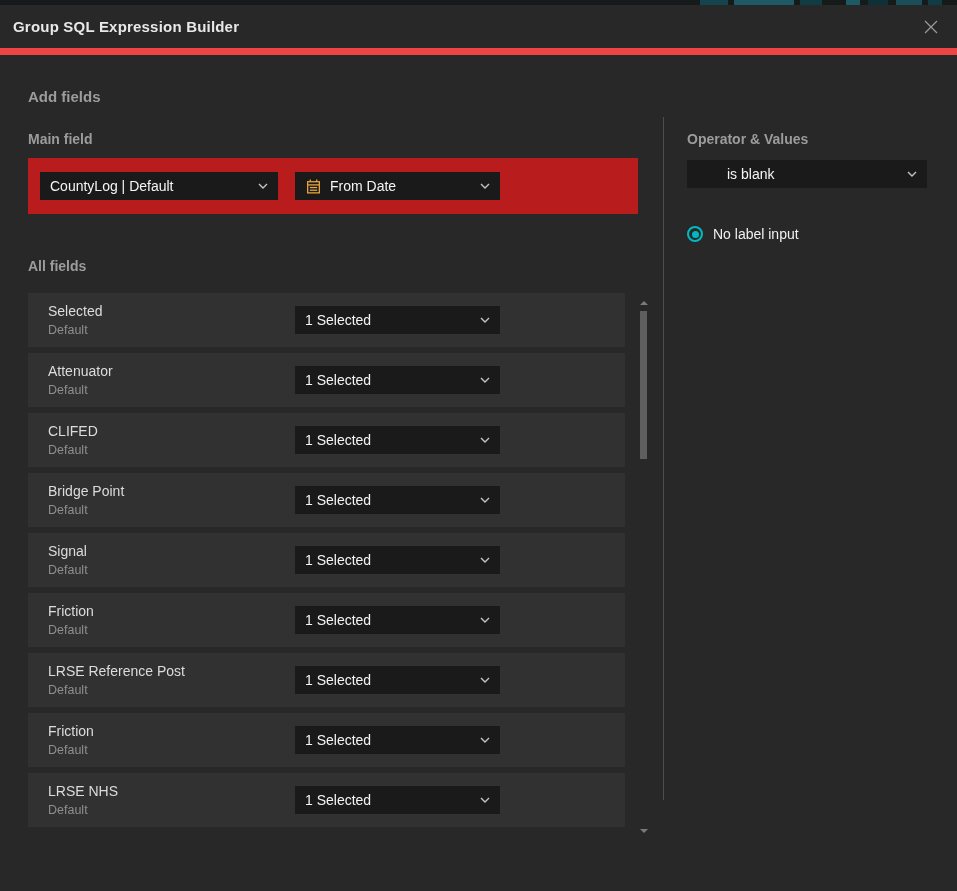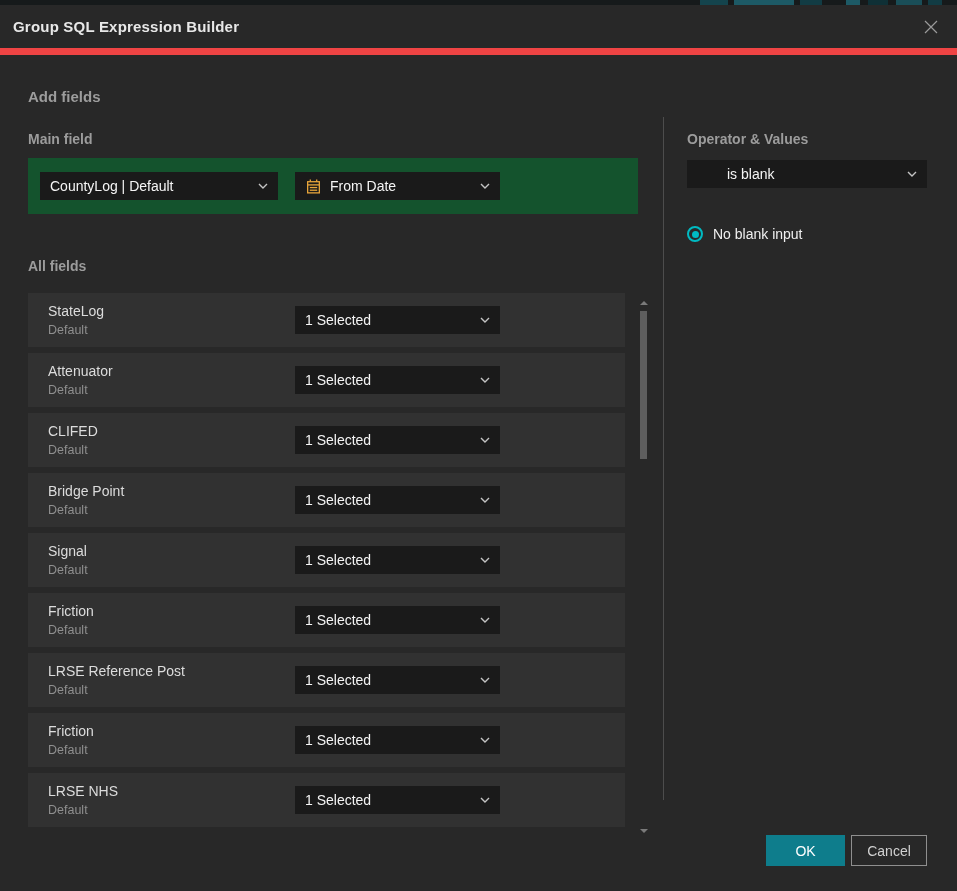--- a/index.html
+++ b/index.html
@@ -40,21 +40,21 @@
     cursor:pointer;background:none;border:none;padding:0;
   }
   .modal-body{position:relative;flex:1;}
 
   .left-col{position:absolute;left:28px;top:0;width:612px;}
   .section-heading{font-size:15px;font-weight:700;color:#9c9c9c;}
   .add-fields{margin-top:33px;}
   .sub-heading{font-size:14px;font-weight:700;color:#9c9c9c;}
   .main-field-label{margin-top:26px;}
   .main-field-panel{
-    margin-top:11px;width:610px;height:56px;background:#14532d;
+    margin-top:11px;width:610px;height:56px;background:#b91c1c;
     display:flex;align-items:center;padding-left:12px;gap:17px;
   }
   .dd{
     height:28px;background:#1a1a1a;color:#f5f5f5;font-size:14px;
     display:flex;align-items:center;padding:0 10px;cursor:pointer;border:none;
   }
   .dd .dd-label{flex:1;white-space:nowrap;overflow:hidden;}
   .dd svg.chev{flex:0 0 auto;margin-left:8px;}
   .dd-layer{width:238px;}
   .dd-field{width:205px;gap:8px;}
@@ -159,21 +159,21 @@
           </span>
         </div>
       </div>
 
       <div class="sub-heading all-fields-label">All fields</div>
 
       <div class="list-wrap">
         <div id="rows-container">
   <div class="field-row">
     <div class="row-text">
-      <div class="row-name">StateLog</div>
+      <div class="row-name">Selected</div>
       <div class="row-sub">Default</div>
     </div>
     <div class="dd row-dd">
       <span class="dd-label">1 Selected</span>
       <span style="display:flex;">
         <svg class="chev" width="10" height="6" viewBox="0 0 10 6">
                     <path d="M1 1 L5 5 L9 1" stroke="#c4c4c4" stroke-width="1.4" fill="none"></path>
                   </svg>
       </span>
     </div>
@@ -318,24 +318,20 @@
           <svg class="chev" width="10" height="6" viewBox="0 0 10 6">
               <path d="M1 1 L5 5 L9 1" stroke="#c4c4c4" stroke-width="1.4" fill="none"></path>
             </svg>
         </span>
       </div>
 
       <div class="radio-row">
         <span class="radio-outer">
             <span class="radio-dot"></span>
           </span>
-        <span class="option-label">No blank input</span>
+        <span class="option-label">No label input</span>
       </div>
 
     </div>
   </div>
 
-  <div class="modal-footer">
-    <button class="btn btn-ok">OK</button>
-    <button class="btn btn-cancel">Cancel</button>
-  </div>
 
 </div>
 
 </body></html>

